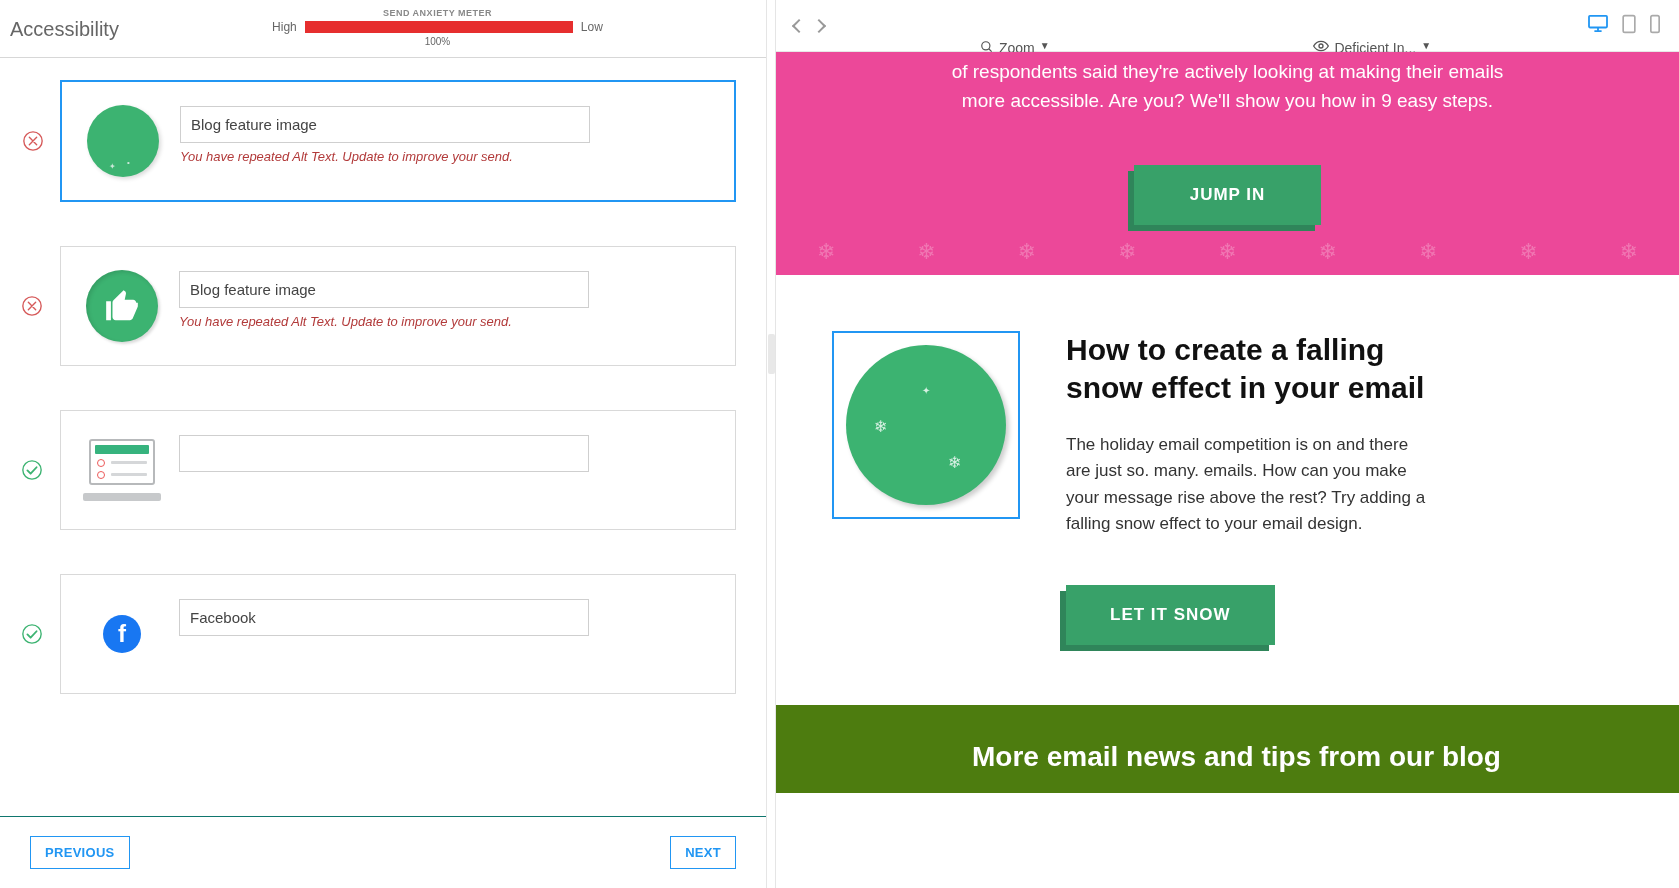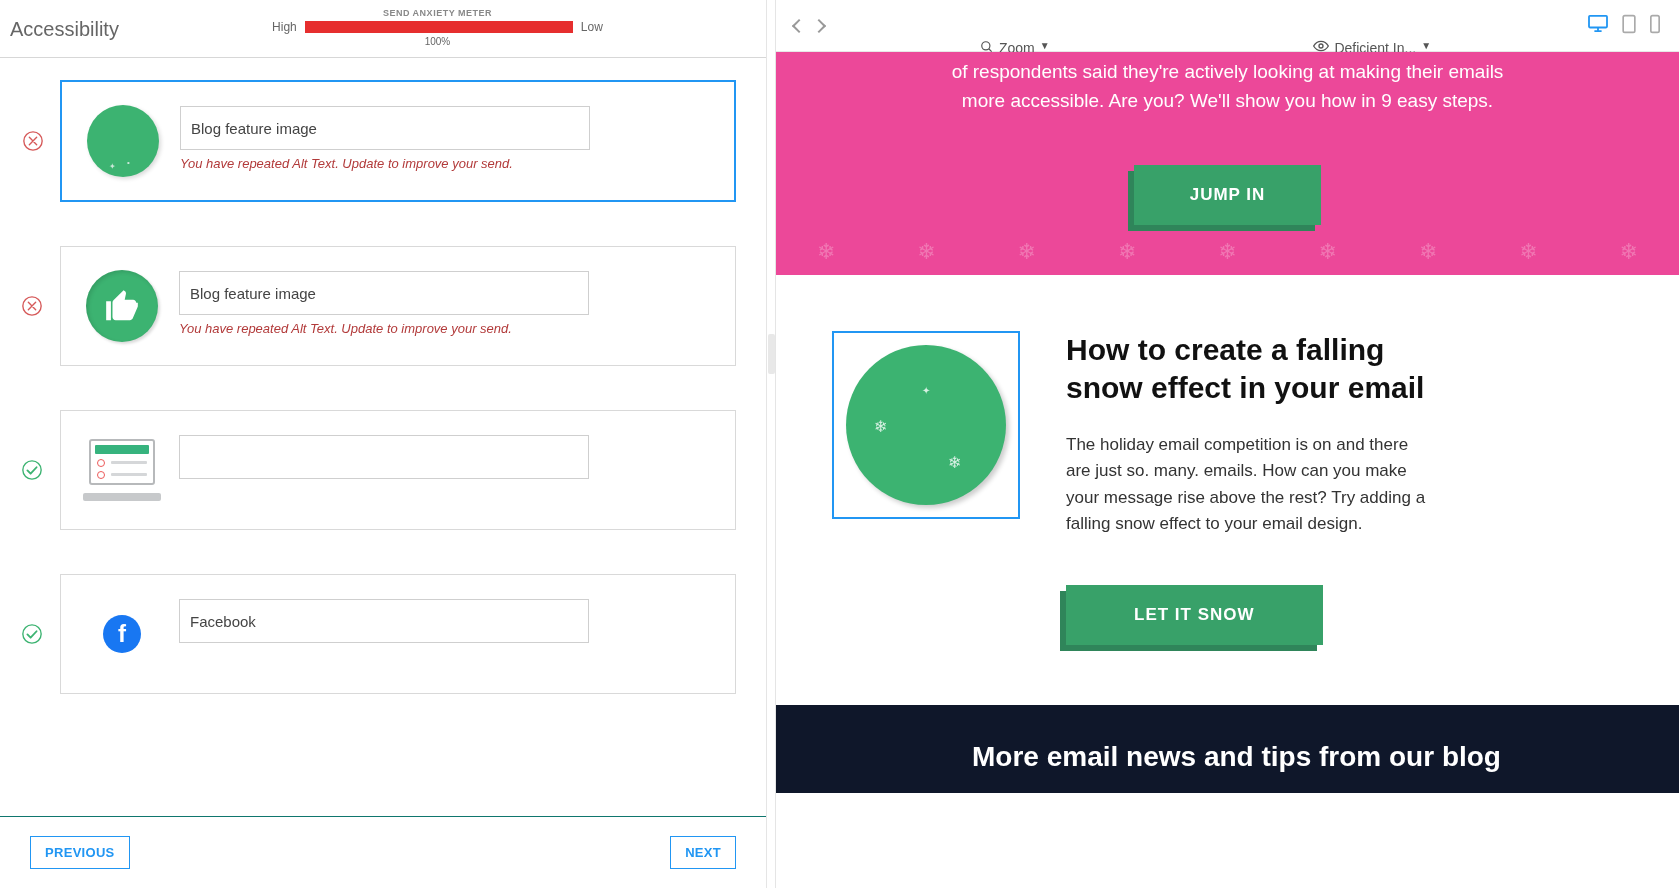--- a/index.html
+++ b/index.html
@@ -26,21 +26,21 @@
   
   .left-list-wrap { flex:1; overflow-y:scroll; padding:22px 30px 20px 30px; position:relative; background:#fff;}
   .left-list-wrap::-webkit-scrollbar { width:16px; }
   .left-list-wrap::-webkit-scrollbar-track { background:#f1f1f1; }
   .left-list-wrap::-webkit-scrollbar-thumb { background:#c2c2c2; border-radius:0; }
   .a11y-card { border:1px solid #d9d9d9; margin-left:30px; margin-bottom:44px; padding:20px 22px; display:flex; gap:18px; align-items:flex-start; background:#fff; position:relative;}
   .a11y-card.selected { border:2px solid #2196f3; }
   .a11y-status { position:absolute; left:-40px; top:50%; transform:translateY(-50%); width:22px; height:22px; }
   .a11y-thumb { width:78px; height:78px; display:flex; align-items:center; justify-content:center; }
   .a11y-right { flex:1; display:flex; flex-direction:column; gap:6px; padding-top:4px;}
-  .a11y-input { width:410px; height:44px; border:1px solid #cfcfcf; padding:0 10px; font-size:15px; color:#444; }
+  .a11y-input { width:410px; height:37px; border:1px solid #cfcfcf; padding:0 10px; font-size:15px; color:#444; }
   .a11y-err { font-size:13px; font-style:italic; color:#b23a3a; }
 
   
   .icon-err svg circle { stroke:#d65a5a; stroke-width:1.5; fill:none;}
   .icon-err svg path  { stroke:#d65a5a; stroke-width:1.5; fill:none; stroke-linecap:round;}
   .icon-ok  svg circle{ stroke:#3cb371; stroke-width:1.5; fill:none;}
   .icon-ok  svg path  { stroke:#3cb371; stroke-width:2; fill:none; stroke-linecap:round; stroke-linejoin:round;}
 
   
   .thumb-circle { width:72px; height:72px; border-radius:50%; background:#3cb371; position:relative; box-shadow:2px 2px 4px rgba(0,0,0,0.15);}
@@ -65,33 +65,33 @@
   .rt-ctrl { display:flex; align-items:flex-start; gap:5px; color:#555; font-size:14px; cursor:pointer;margin-top:44px;}
   .rt-ctrl .caret { font-size:10px; color:#555;}
   .rt-devices { display:flex; gap:12px; color:#888; }
   .dev-active { color:#2196f3; }
 
   
   .right-preview { flex:1; overflow-y:auto; background:#fff; }
   .hero { background:#ec4899; color:#fff; padding:0 60px 50px 60px; text-align:center; position:relative;}
   .hero-text { font-size:19px; line-height:1.5; max-width:580px; margin:0 auto 50px auto; padding-top:6px;}
   .cta { display:inline-block; background:#38a169; color:#fff; font-weight:700; letter-spacing:1px; padding:20px 56px; font-size:17px; position:relative; box-shadow:-6px 6px 0 0 #2f855a;}
-  .cta2 { box-shadow:-6px 6px 0 0 #2f855a; padding:20px 68px;}
+  .cta2 { box-shadow:-6px 6px 0 0 #2f855a; padding:20px 44px;}
   .snow-row { position:absolute; bottom:0; left:0; right:0; height:36px; display:flex; justify-content:space-around; opacity:0.25;}
   .snow-row span{ color:#fff; font-size:22px; }
 
   .article { display:flex; gap:46px; padding:56px 56px 60px 56px; align-items:flex-start;}
   .article-img-wrap { width:188px; height:188px; border:2px solid #2196f3; display:flex; align-items:center; justify-content:center;}
   .article-img { width:160px; height:160px; border-radius:50%; background:#3cb371; position:relative; box-shadow:3px 3px 5px rgba(0,0,0,0.2);}
   .flake{position:absolute;color:#d8f1e4;}
   .article-body { flex:1; max-width:370px;}
   .article-title { font-size:30px; font-weight:700; color:#111; line-height:1.25; margin-bottom:26px;}
   .article-text  { font-size:17px; color:#333; line-height:1.55; margin-bottom:48px;}
 
-  .blog-band { background:#0f172a; color:#fff; text-align:center; padding:36px 20px 20px 38px;}
+  .blog-band { background:#4d7c0f; color:#fff; text-align:center; padding:36px 20px 20px 38px;}
   .blog-band h2 { font-size:28px; font-weight:700;}
 
   .chevron{display:inline-block;width:10px;height:10px;border-left:2px solid #999;border-bottom:2px solid #999;}
   .chevron.l{transform:rotate(45deg);}
   .chevron.r{transform:rotate(-135deg);}
 </style>
 </head>
 <body>
 
 <div class="split">

